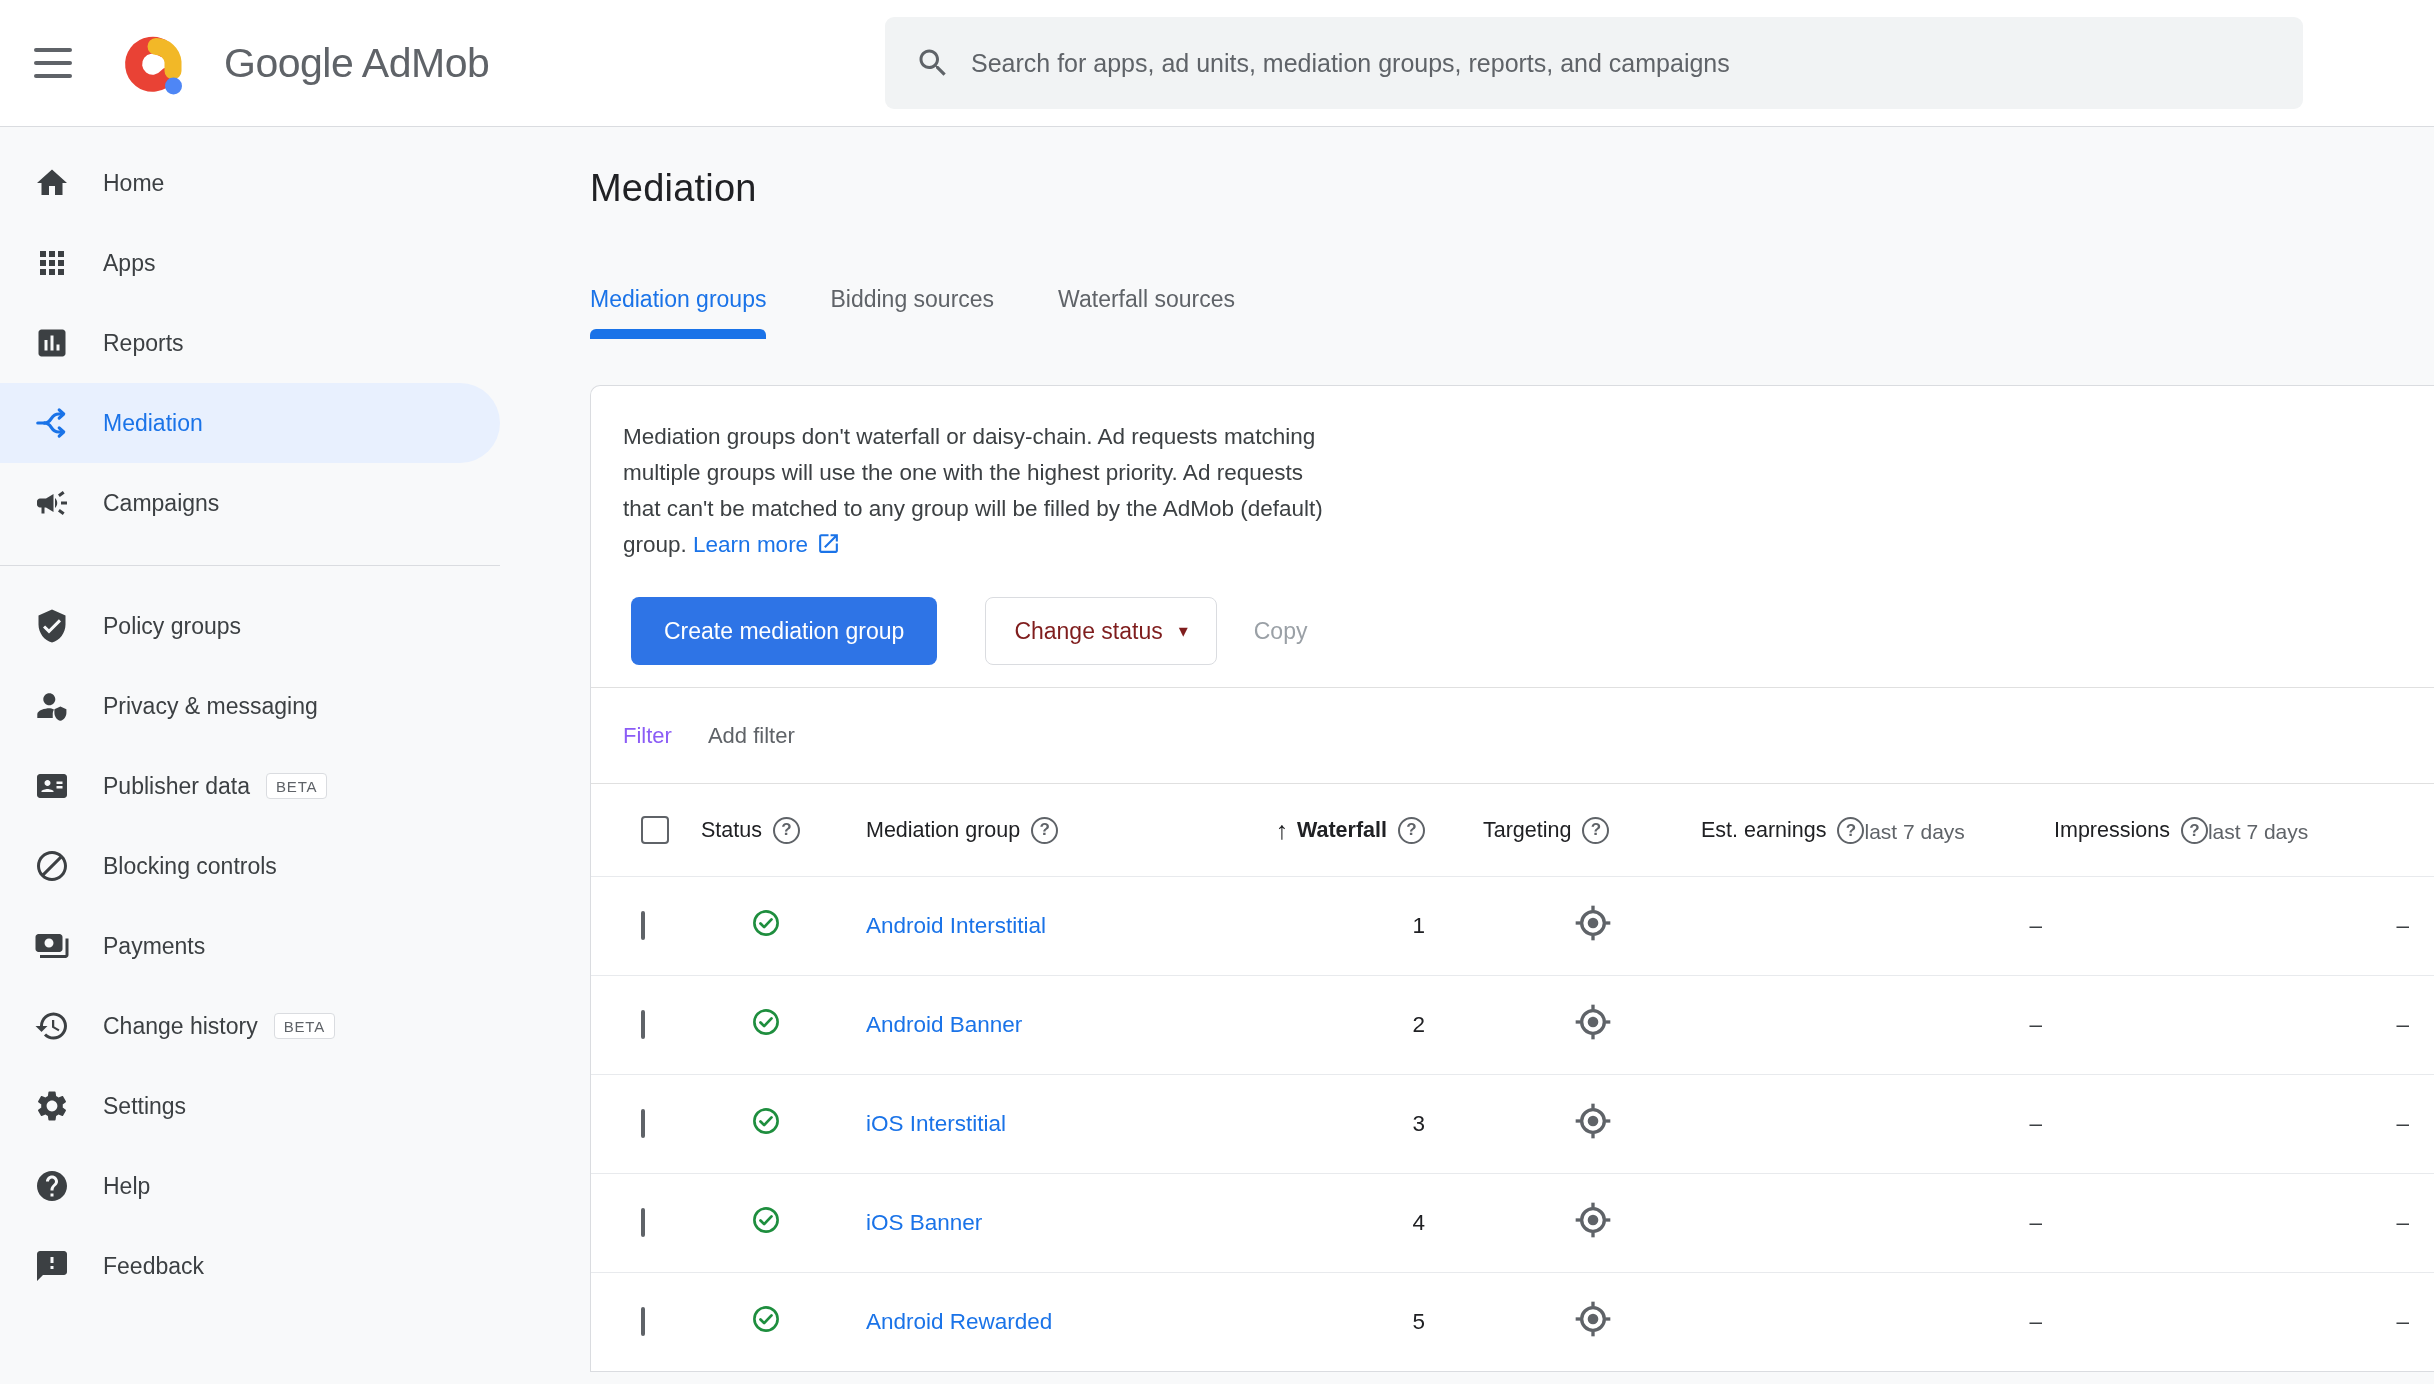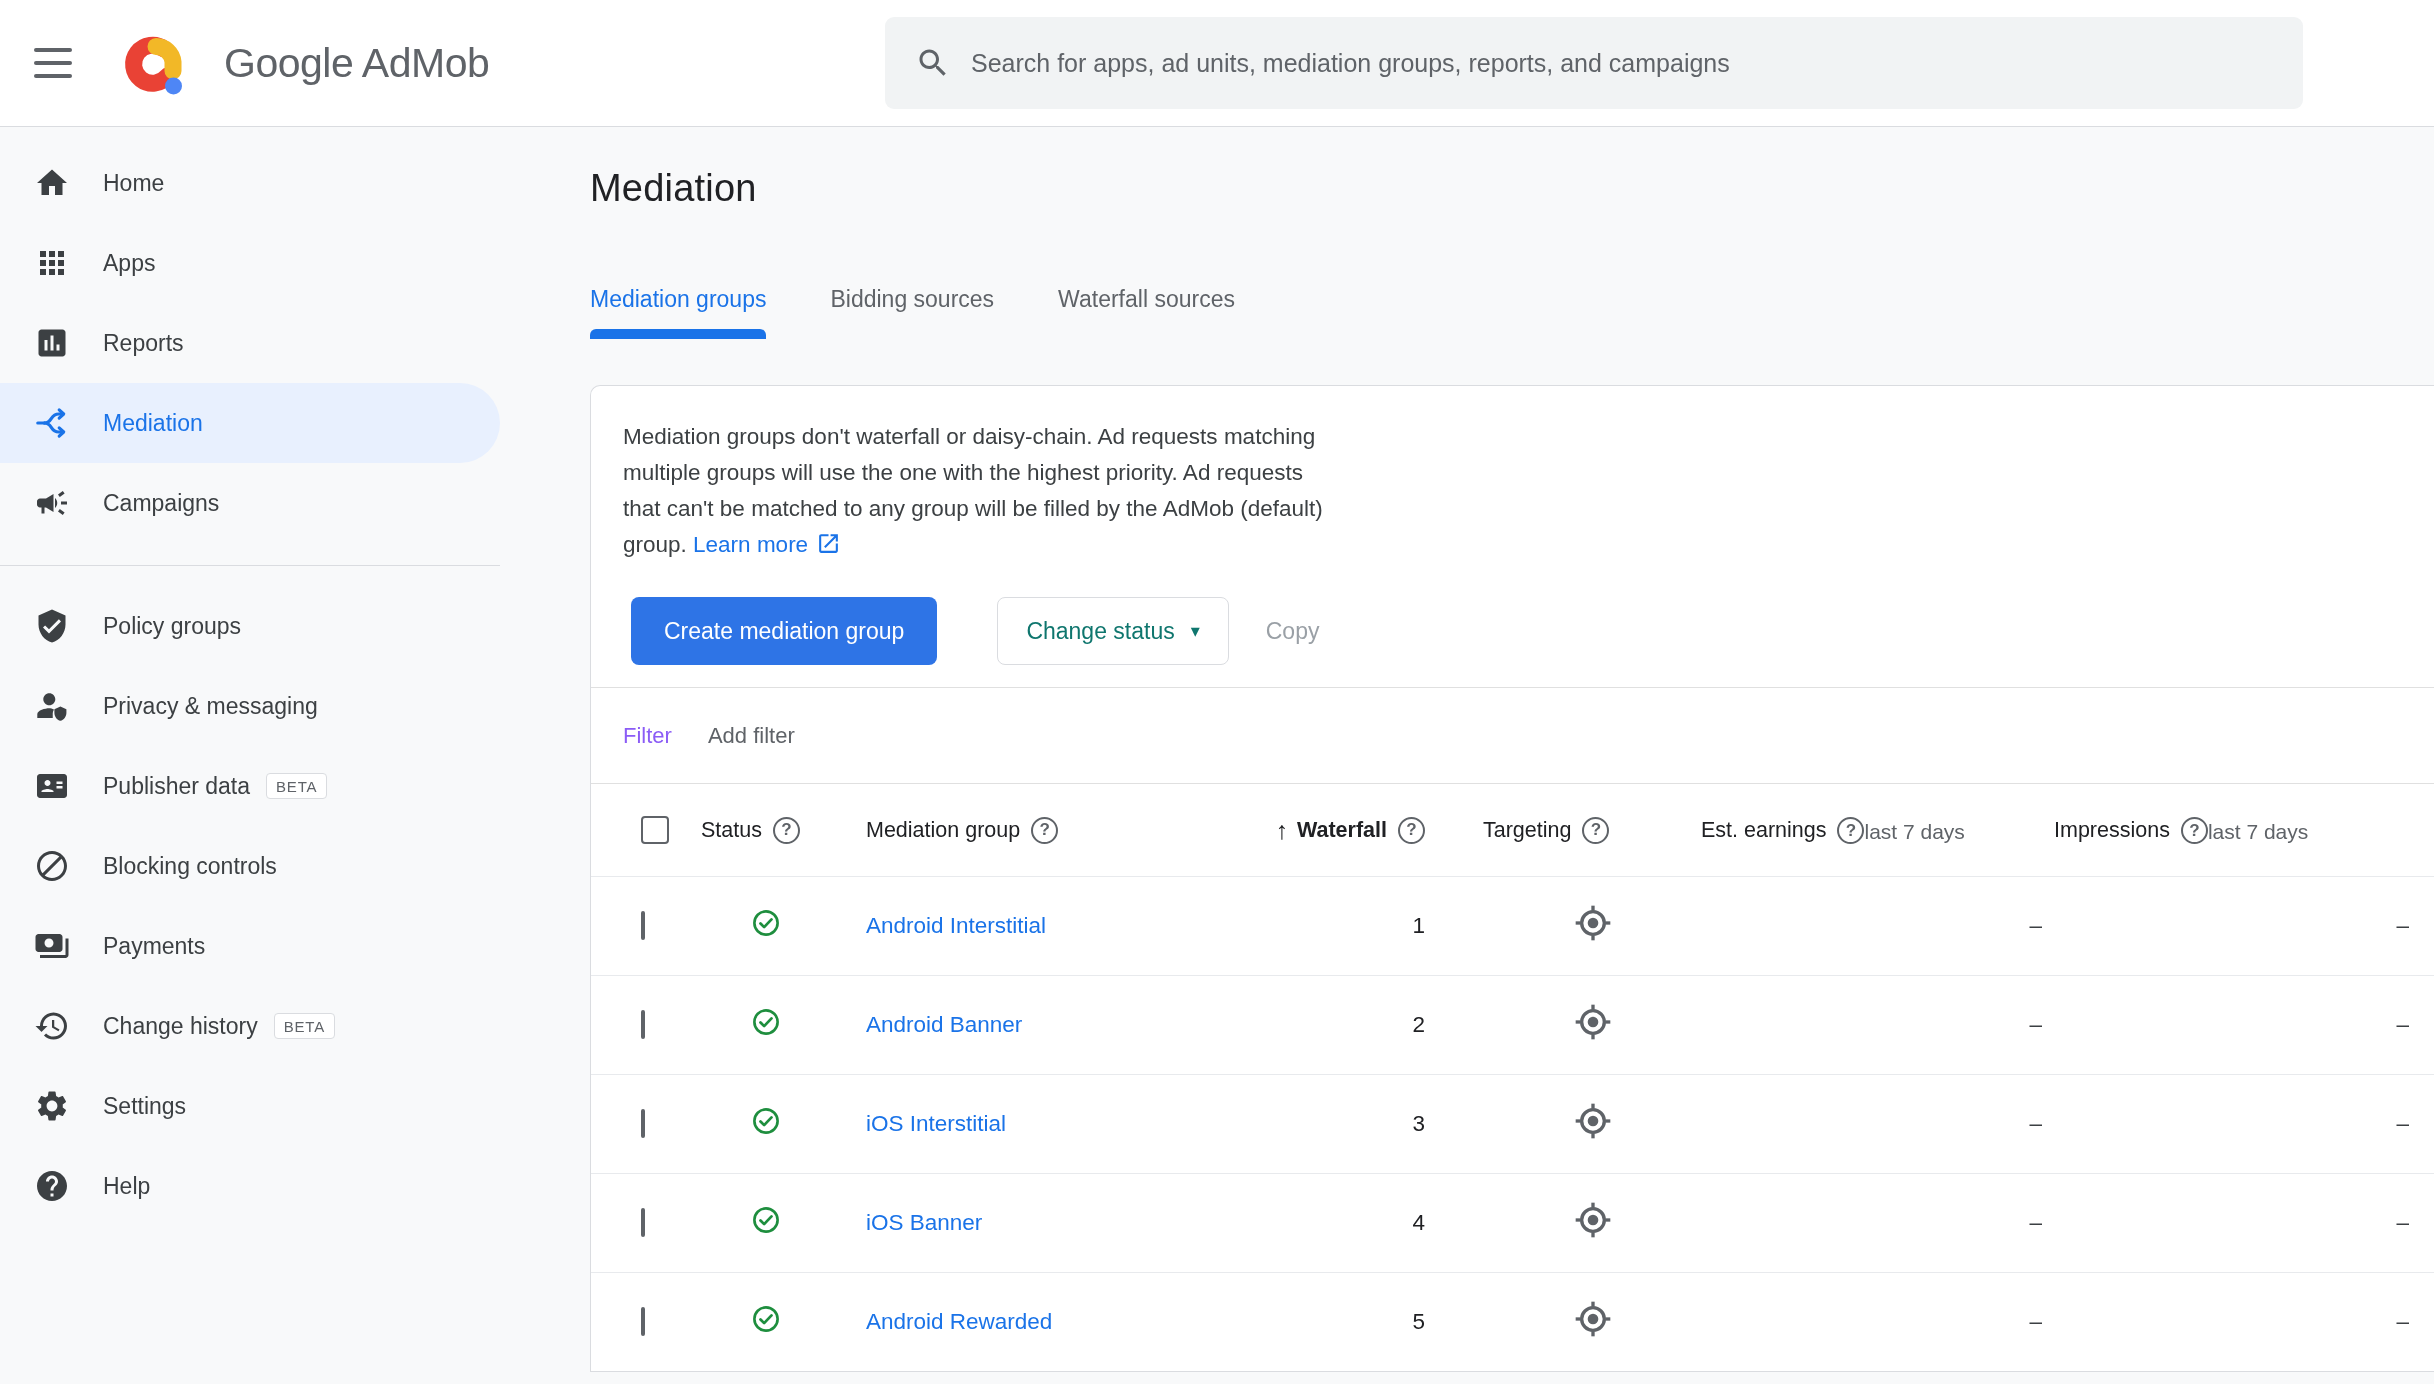--- a/index.html
+++ b/index.html
@@ -68,22 +68,22 @@
   .notice { padding: 33px 32px 0 32px; font-size: 22.5px; line-height: 36px; color: #3C4043; }
   .notice a { color: #1A73E8; text-decoration: none; }
   .notice .ext { vertical-align: -4px; margin-left: 8px; }
   .actions { display: flex; align-items: center; padding: 34px 32px 22px 40px; }
   .btn-primary {
     height: 68px; padding: 0 33px; background: #2E74E6; color: #fff;
     border: none; border-radius: 8px; font-size: 23px; font-weight: 500;
     font-family: "Liberation Sans", sans-serif; cursor: pointer;
   }
   .btn-outline {
-    height: 68px; margin-left: 60px; padding: 0 28px; background: #fff;
-    border: 1px solid #DADCE0; border-radius: 8px; color: #0f766e;
+    height: 68px; margin-left: 48px; padding: 0 28px; background: #fff;
+    border: 1px solid #DADCE0; border-radius: 8px; color: #7f1d1d;
     font-size: 23px; font-weight: 500; font-family: "Liberation Sans", sans-serif;
     display: flex; align-items: center; justify-content: center;
   }
   .btn-outline .caret { margin-left: 16px; font-size: 18px; }
   .btn-text { margin-left: 37px; background: none; border: none; color: #9AA0A6;
     font-size: 23px; font-weight: 500; font-family: "Liberation Sans", sans-serif; }
   .filter-row { border-top: 1px solid #E0E0E0; height: 96px; display: flex; align-items: center;
     padding-left: 32px; font-size: 22px; }
   .filter-label { color: #8b5cf6; }
   .add-filter { margin-left: 36px; color: #5F6368; background: none; border: none;
@@ -245,20 +245,28 @@
     <span class="nlabel">Settings</span>
   </div>
   <div class="nav-item">
     <span class="nicon">
       <svg viewBox="0 0 24 24" fill="currentColor">
           <path d="M12 2C6.48 2 2 6.48 2 12s4.48 10 10 10 10-4.48 10-10S17.52 2 12 2zm1 17h-2v-2h2v2zm2.07-7.75l-.9.92C13.45 12.9 13 13.5 13 15h-2v-.5c0-1.1.45-2.1 1.17-2.83l1.24-1.26c.37-.36.59-.86.59-1.41 0-1.1-.9-2-2-2s-2 .9-2 2H8c0-2.21 1.79-4 4-4s4 1.79 4 4c0 .88-.36 1.68-.93 2.25z"></path>
         </svg>
     </span>
     <span class="nlabel">Help</span>
   </div>
+  <div class="nav-item">
+    <span class="nicon">
+      <svg viewBox="0 0 24 24" fill="currentColor">
+          <path d="M20 2H4c-1.1 0-1.99.9-1.99 2L2 22l4-4h14c1.1 0 2-.9 2-2V4c0-1.1-.9-2-2-2zm-7 12h-2v-2h2v2zm0-4h-2V6h2v4z"></path>
+        </svg>
+    </span>
+    <span class="nlabel">Feedback</span>
+  </div>
 </nav>
 
 <main class="main">
   <h1 class="page-title">Mediation</h1>
 
   <div class="tabs">
     <button class="tab active">Mediation groups</button>
     <button class="tab">Bidding sources</button>
     <button class="tab">Waterfall sources</button>
   </div>

